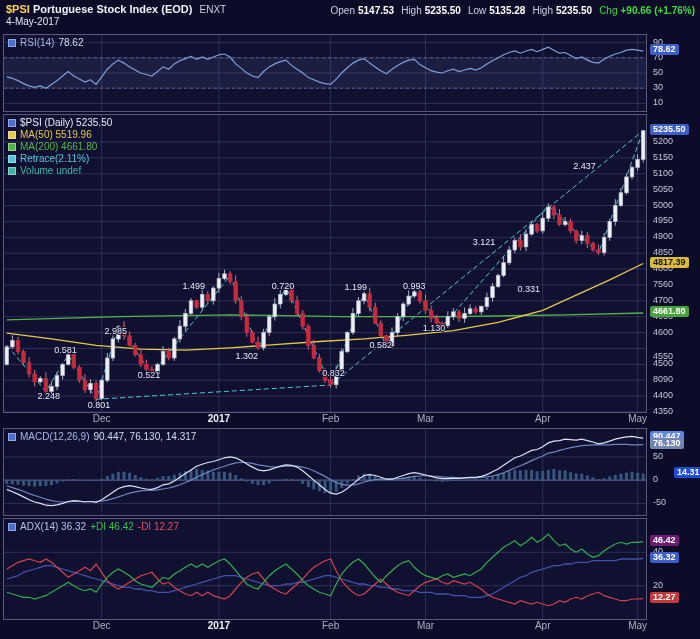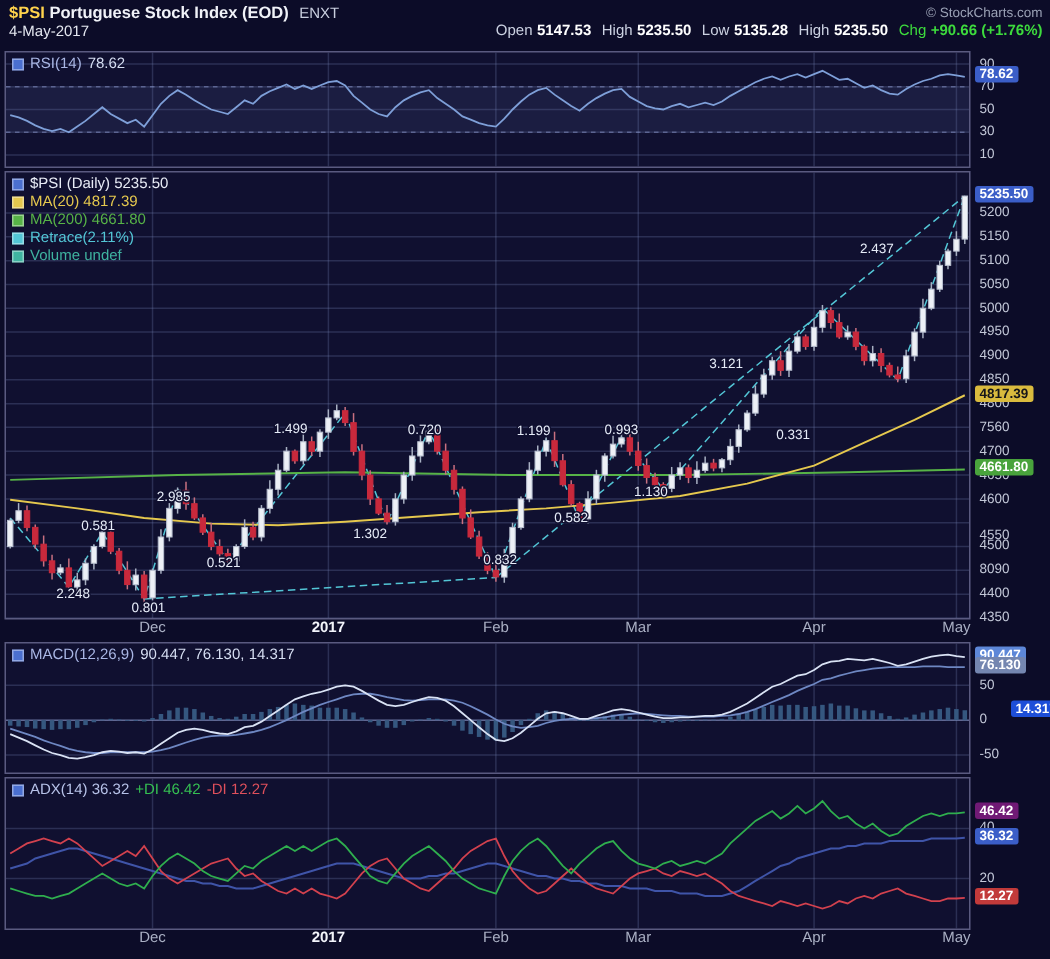--- a/index.html
+++ b/index.html
@@ -44,21 +44,20 @@
   <div class="hdr">
     <div>
       <div class="title-line">
         <span class="sym">$PSI</span>
         <span class="name">Portuguese Stock Index (EOD)</span>
         <span class="exch">ENXT</span>
       </div>
       <div class="date-line">4-May-2017</div>
     </div>
     <div>
-      <div class="copy">© StockCharts.com</div>
       <div class="quote"><span class="ql">Open</span><span class="qv">5147.53</span><span class="ql">High</span><span class="qv">5235.50</span><span class="ql">Low</span><span class="qv">5135.28</span><span class="ql">High</span><span class="qv">5235.50</span><span class="ql chg">Chg</span><span class="qv chg">+90.66 (+1.76%)</span></div>
     </div>
   </div>
 
   <div class="prow" style="height:78px">
     <div class="plotbox" style="height:78px">
       <svg class="plot" width="642" height="76">
           <rect x="0" y="22.8" width="642" height="30.4" fill="rgba(130,150,215,0.10)"></rect>
           <line x1="97.69565217391305" x2="97.69565217391305" y1="0" y2="76" stroke="rgba(116,128,180,0.28)" stroke-width="1"></line>
           <line x1="214.9304347826087" x2="214.9304347826087" y1="0" y2="76" stroke="rgba(116,128,180,0.28)" stroke-width="1"></line>
@@ -378,21 +377,21 @@
             <text x="580.6" y="53.5" text-anchor="middle" class="rlab">2.437</text>
           </g>
         </svg>
       <div class="legend">
           <div class="lrow">
             <span class="licon" style="background: rgb(74, 111, 208);"></span>
             <span style="color: rgb(232, 236, 246);">$PSI (Daily) 5235.50</span>
           </div>
           <div class="lrow">
             <span class="licon" style="background: rgb(229, 200, 78);"></span>
-            <span style="color: rgb(229, 200, 78);">MA(20) 4817.39</span>
+            <span style="color: rgb(229, 200, 78);">MA(50) 5519.96</span>
           </div>
           <div class="lrow">
             <span class="licon" style="background: rgb(87, 179, 71);"></span>
             <span style="color: rgb(87, 179, 71);">MA(200) 4661.80</span>
           </div>
           <div class="lrow">
             <span class="licon" style="background: rgb(83, 198, 214);"></span>
             <span style="color: rgb(83, 198, 214);">Retrace(2.11%)</span>
           </div>
           <div class="lrow">

